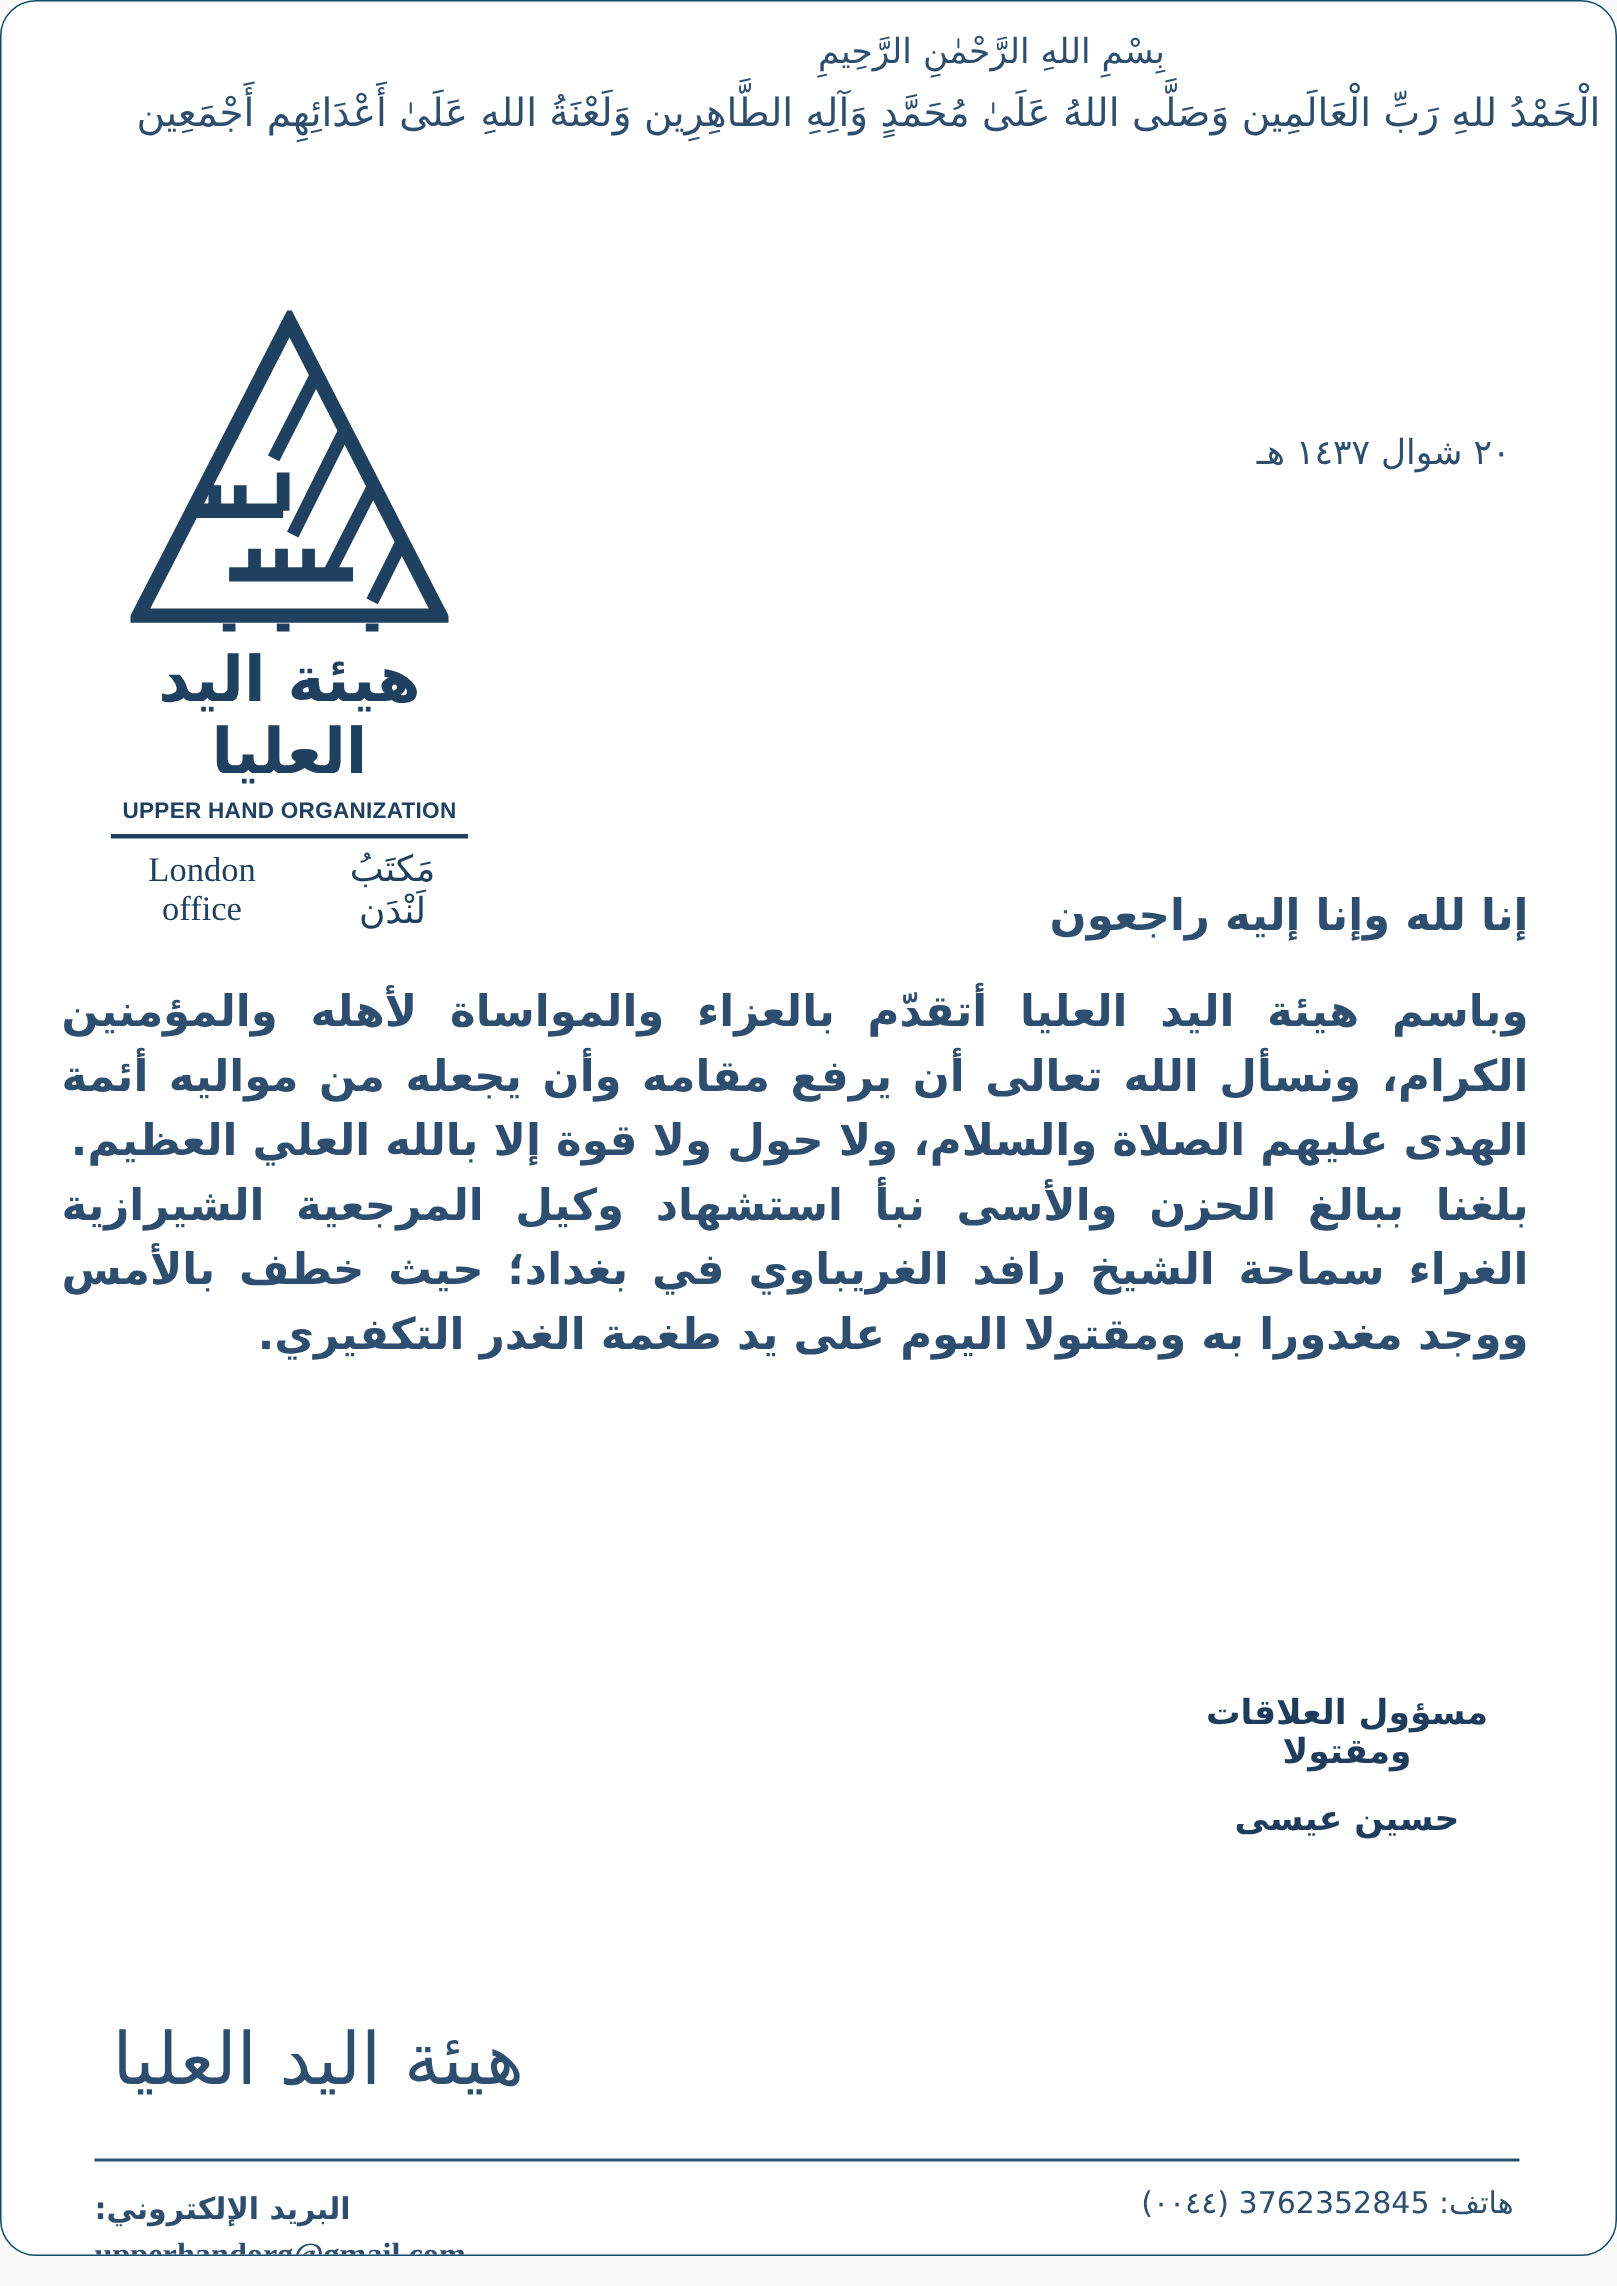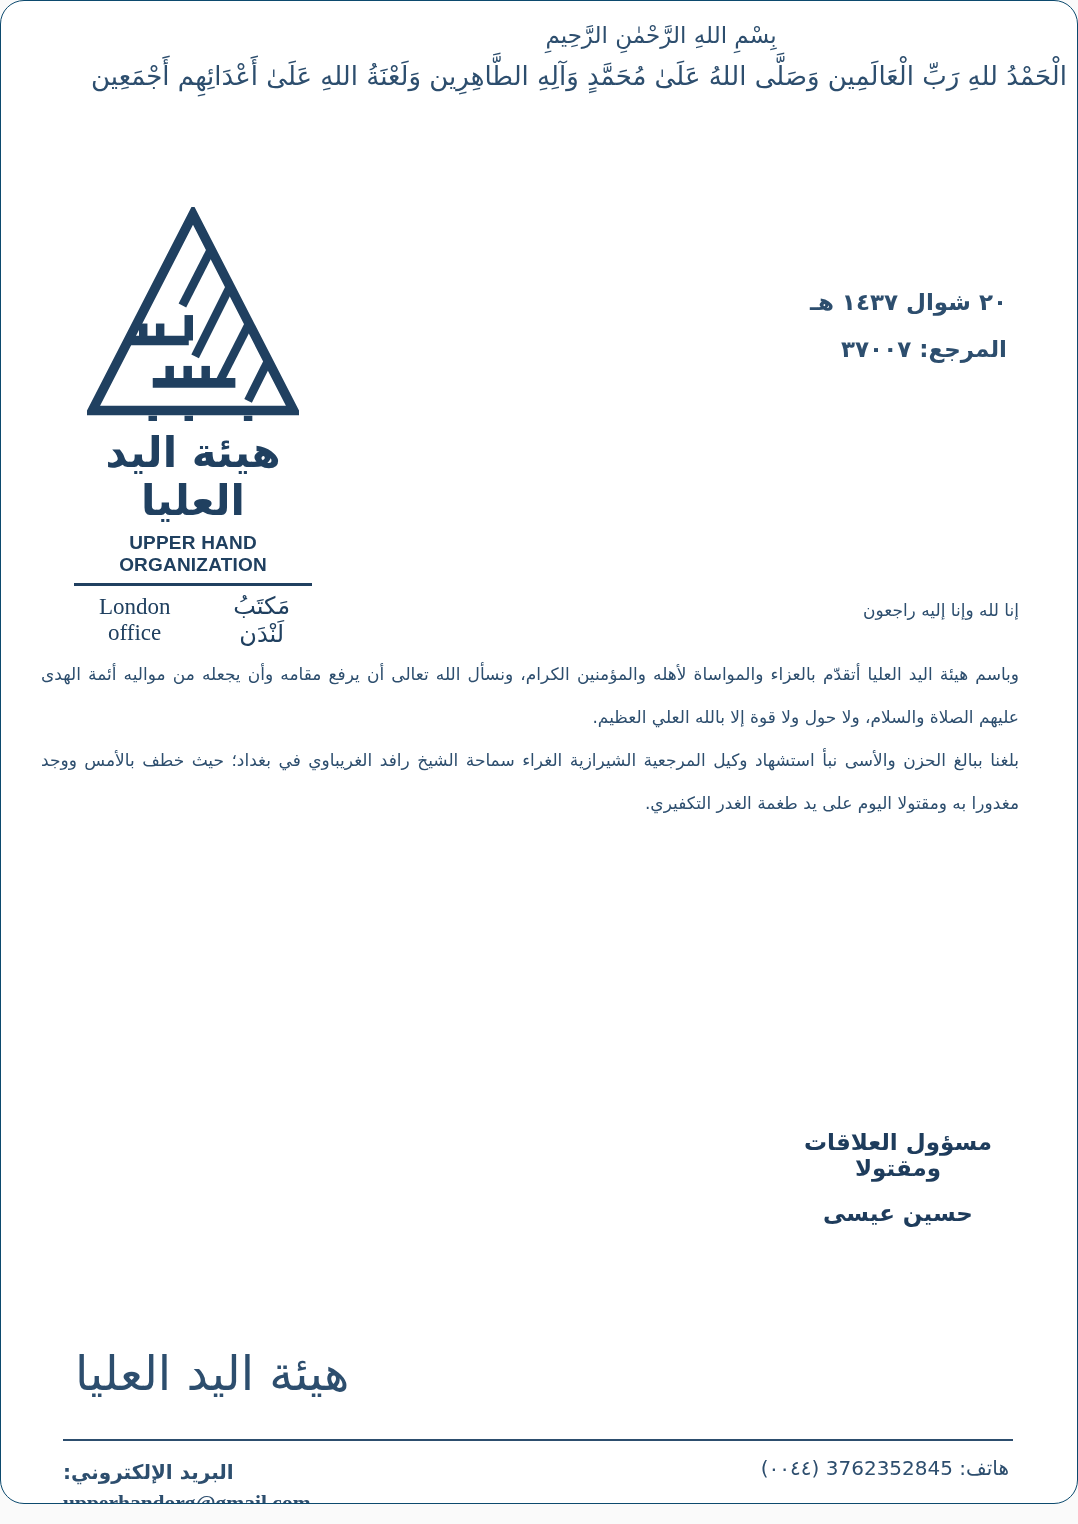--- a/index.html
+++ b/index.html
@@ -20,31 +20,31 @@
     color:var(--ink);
   }
   
   .invocation{position:absolute;top:16px;left:0;right:0;text-align:center;}
   .basmala{font-size:23px;line-height:36px;position:relative;left:122px;font-weight:500;}
   .tahmid{font-size:26px;line-height:46px;position:relative;left:40px;font-weight:500;}
   
   .logo-block{position:absolute;left:70px;top:206px;width:244px;text-align:center;color:var(--logo);}
   .logo-mark{display:block;margin:0 auto;}
   .logo-ar{font-size:42px;font-weight:bold;line-height:48px;margin-top:8px;direction:rtl;}
-  .logo-en{font-size:19px;font-weight:bold;letter-spacing:.2px;margin-top:7px;font-family:"Liberation Sans",sans-serif;}
+  .logo-en{font-size:15px;font-weight:bold;letter-spacing:.2px;margin-top:7px;font-family:"Liberation Sans",sans-serif;}
   .logo-divider{height:2.5px;background:var(--logo);margin:7px 3px 6px 3px;}
   .logo-office{font-size:21px;display:flex;justify-content:center;align-items:baseline;gap:10px;}
   .office-en{font-family:"Liberation Serif",serif;font-size:23px;}
   .office-ar{font-size:24px;direction:rtl;}
   
   .meta{position:absolute;right:70px;top:278px;text-align:right;direction:rtl;
-        font-size:23px;font-weight:700;line-height:47px;}
+        font-size:23px;font-weight:400;line-height:47px;}
   
   .letter-body{position:absolute;left:40px;right:58px;top:588px;direction:rtl;
-        font-size:17px;text-align:right;}
+        font-size:29px;text-align:right;font-weight:bold;}
   .istirja{line-height:42px;}
   .hadith{line-height:44px;}
   .hadith b{color:var(--ink_dark);}
   .paras{margin-top:22px;}
   .para{margin:0;text-align:justify;line-height:43px;}
   
   .signature{position:absolute;right:64px;top:1128px;width:230px;text-align:center;
         direction:rtl;font-weight:bold;font-size:23px;color:var(--ink_dark);}
   .signature .sig-name{margin-top:19px;}
   
@@ -94,21 +94,20 @@
     <div class="logo-en">UPPER HAND ORGANIZATION</div>
     <div class="logo-divider"></div>
     <div class="logo-office">
       <span class="office-en">London office</span>
       <span class="office-ar">مَكتَبُ لَنْدَن</span>
     </div>
   </div>
 
   <div class="meta">
     <div>٢٠ شوال ١٤٣٧ هـ</div>
-    <div>المرجع: ٣٧٠٠٧</div>
   </div>
 
   <main class="letter-body">
     <div class="istirja">إنا لله وإنا إليه راجعون</div>
     <div class="paras">
       <p class="para">وباسم هيئة اليد العليا أتقدّم بالعزاء والمواساة لأهله والمؤمنين الكرام، ونسأل الله تعالى أن يرفع مقامه وأن يجعله من مواليه أئمة الهدى عليهم الصلاة والسلام، ولا حول ولا قوة إلا بالله العلي العظيم.</p>
       <p class="para">بلغنا ببالغ الحزن والأسى نبأ استشهاد وكيل المرجعية الشيرازية الغراء سماحة الشيخ رافد الغريباوي في بغداد؛ حيث خطف بالأمس ووجد مغدورا به ومقتولا  اليوم على يد طغمة الغدر التكفيري.</p>
     </div>
   </main>
 

